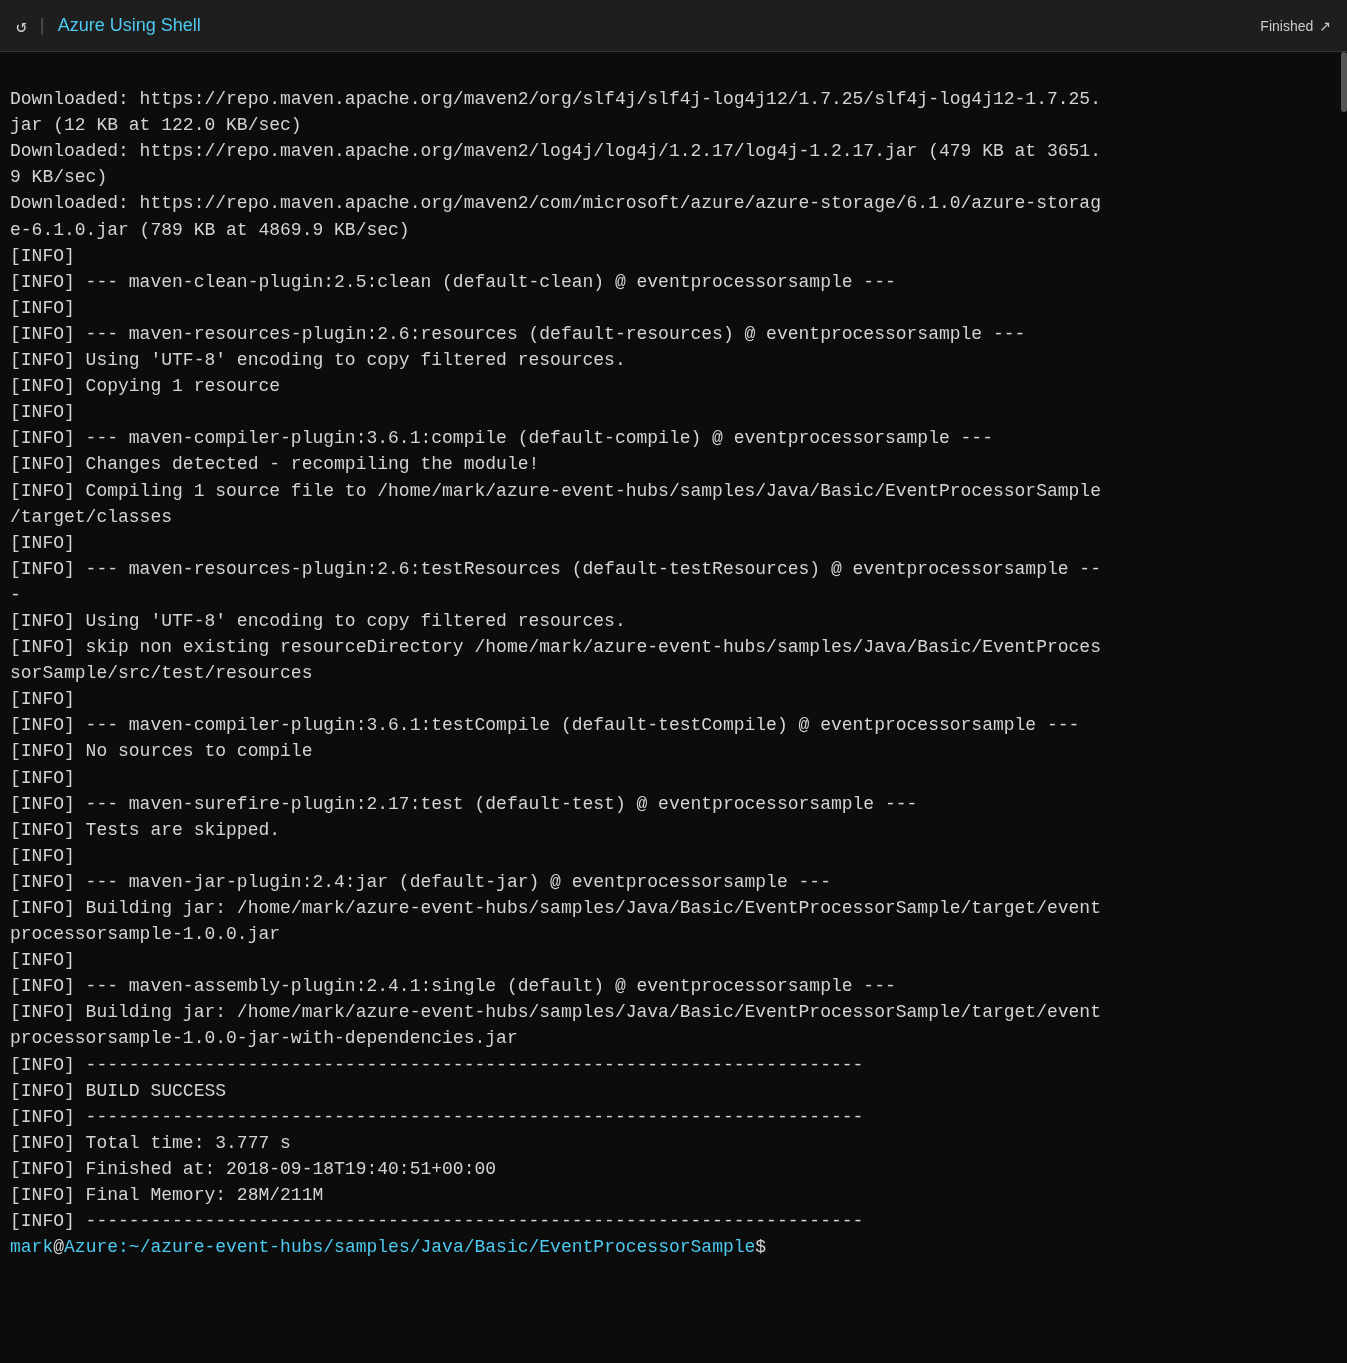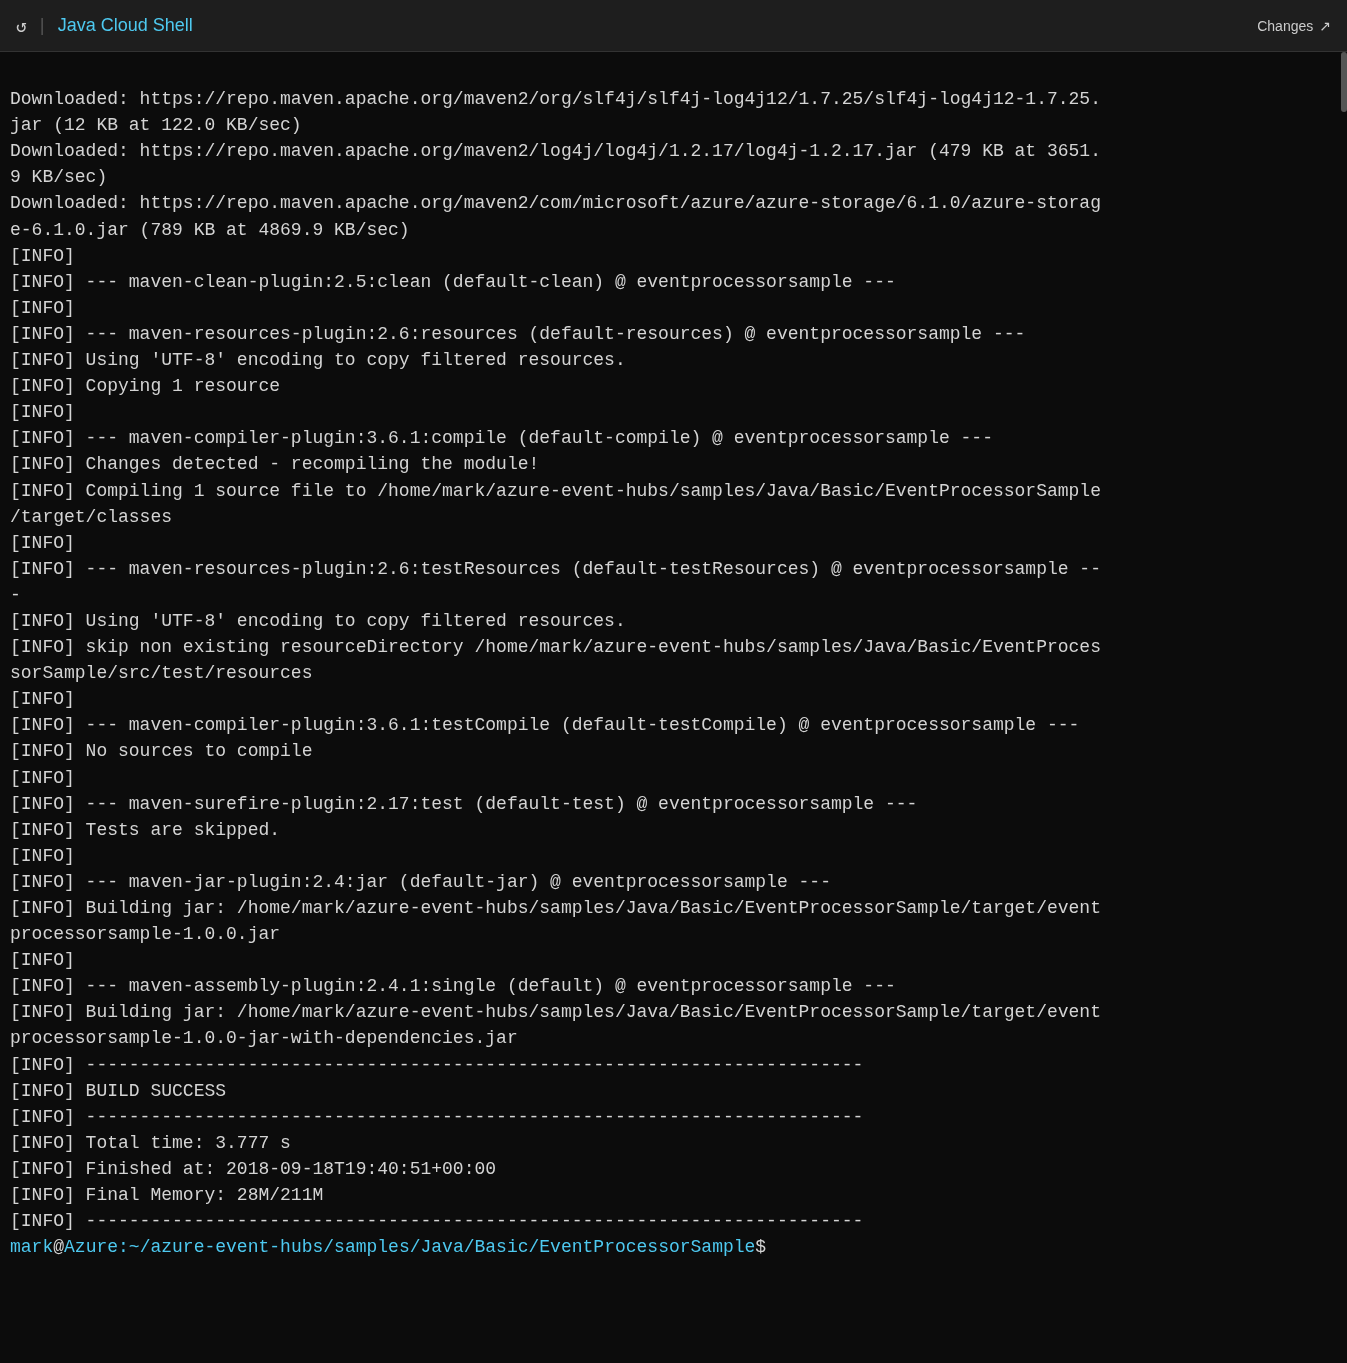--- a/index.html
+++ b/index.html
@@ -91,24 +91,24 @@
       border-radius: 3px;
     }
   </style>
 </head>
 <body>
 
 <div class="title-bar">
   <div class="title-bar-left">
     <span class="refresh-icon">↺</span>
     <span class="separator">|</span>
-    <span class="app-title">Java Cloud Shell</span>
+    <span class="app-title">Azure Using Shell</span>
   </div>
   <button class="feedback-btn">
-    <span>Changes</span>
+    <span>Finished</span>
     <span class="feedback-icon">↗</span>
   </button>
 </div>
 
 <div class="terminal" id="terminal-content">
 <span class="terminal-line">Downloaded: https://repo.maven.apache.org/maven2/org/slf4j/slf4j-log4j12/1.7.25/slf4j-log4j12-1.7.25.</span><span class="terminal-line">jar (12 KB at 122.0 KB/sec)</span><span class="terminal-line">Downloaded: https://repo.maven.apache.org/maven2/log4j/log4j/1.2.17/log4j-1.2.17.jar (479 KB at 3651.</span><span class="terminal-line">9 KB/sec)</span><span class="terminal-line">Downloaded: https://repo.maven.apache.org/maven2/com/microsoft/azure/azure-storage/6.1.0/azure-storag</span><span class="terminal-line">e-6.1.0.jar (789 KB at 4869.9 KB/sec)</span><span class="terminal-line">[INFO]</span><span class="terminal-line">[INFO] --- maven-clean-plugin:2.5:clean (default-clean) @ eventprocessorsample ---</span><span class="terminal-line">[INFO]</span><span class="terminal-line">[INFO] --- maven-resources-plugin:2.6:resources (default-resources) @ eventprocessorsample ---</span><span class="terminal-line">[INFO] Using 'UTF-8' encoding to copy filtered resources.</span><span class="terminal-line">[INFO] Copying 1 resource</span><span class="terminal-line">[INFO]</span><span class="terminal-line">[INFO] --- maven-compiler-plugin:3.6.1:compile (default-compile) @ eventprocessorsample ---</span><span class="terminal-line">[INFO] Changes detected - recompiling the module!</span><span class="terminal-line">[INFO] Compiling 1 source file to /home/mark/azure-event-hubs/samples/Java/Basic/EventProcessorSample</span><span class="terminal-line">/target/classes</span><span class="terminal-line">[INFO]</span><span class="terminal-line">[INFO] --- maven-resources-plugin:2.6:testResources (default-testResources) @ eventprocessorsample --</span><span class="terminal-line">-</span><span class="terminal-line">[INFO] Using 'UTF-8' encoding to copy filtered resources.</span><span class="terminal-line">[INFO] skip non existing resourceDirectory /home/mark/azure-event-hubs/samples/Java/Basic/EventProces</span><span class="terminal-line">sorSample/src/test/resources</span><span class="terminal-line">[INFO]</span><span class="terminal-line">[INFO] --- maven-compiler-plugin:3.6.1:testCompile (default-testCompile) @ eventprocessorsample ---</span><span class="terminal-line">[INFO] No sources to compile</span><span class="terminal-line">[INFO]</span><span class="terminal-line">[INFO] --- maven-surefire-plugin:2.17:test (default-test) @ eventprocessorsample ---</span><span class="terminal-line">[INFO] Tests are skipped.</span><span class="terminal-line">[INFO]</span><span class="terminal-line">[INFO] --- maven-jar-plugin:2.4:jar (default-jar) @ eventprocessorsample ---</span><span class="terminal-line">[INFO] Building jar: /home/mark/azure-event-hubs/samples/Java/Basic/EventProcessorSample/target/event</span><span class="terminal-line">processorsample-1.0.0.jar</span><span class="terminal-line">[INFO]</span><span class="terminal-line">[INFO] --- maven-assembly-plugin:2.4.1:single (default) @ eventprocessorsample ---</span><span class="terminal-line">[INFO] Building jar: /home/mark/azure-event-hubs/samples/Java/Basic/EventProcessorSample/target/event</span><span class="terminal-line">processorsample-1.0.0-jar-with-dependencies.jar</span><span class="terminal-line">[INFO] ------------------------------------------------------------------------</span><span class="terminal-line">[INFO] BUILD SUCCESS</span><span class="terminal-line">[INFO] ------------------------------------------------------------------------</span><span class="terminal-line">[INFO] Total time: 3.777 s</span><span class="terminal-line">[INFO] Finished at: 2018-09-18T19:40:51+00:00</span><span class="terminal-line">[INFO] Final Memory: 28M/211M</span><span class="terminal-line">[INFO] ------------------------------------------------------------------------</span><span class="terminal-line"><span style="color: rgb(78, 201, 240);">mark</span><span style="color: rgb(212, 212, 212);">@</span><span style="color: rgb(78, 201, 240);">Azure</span><span style="color: rgb(78, 201, 240);">:~/azure-event-hubs/samples/Java/Basic/EventProcessorSample</span><span style="color: rgb(212, 212, 212);">$</span></span></div>
 
 <div class="scrollbar-indicator"></div>
 
 </body></html>

